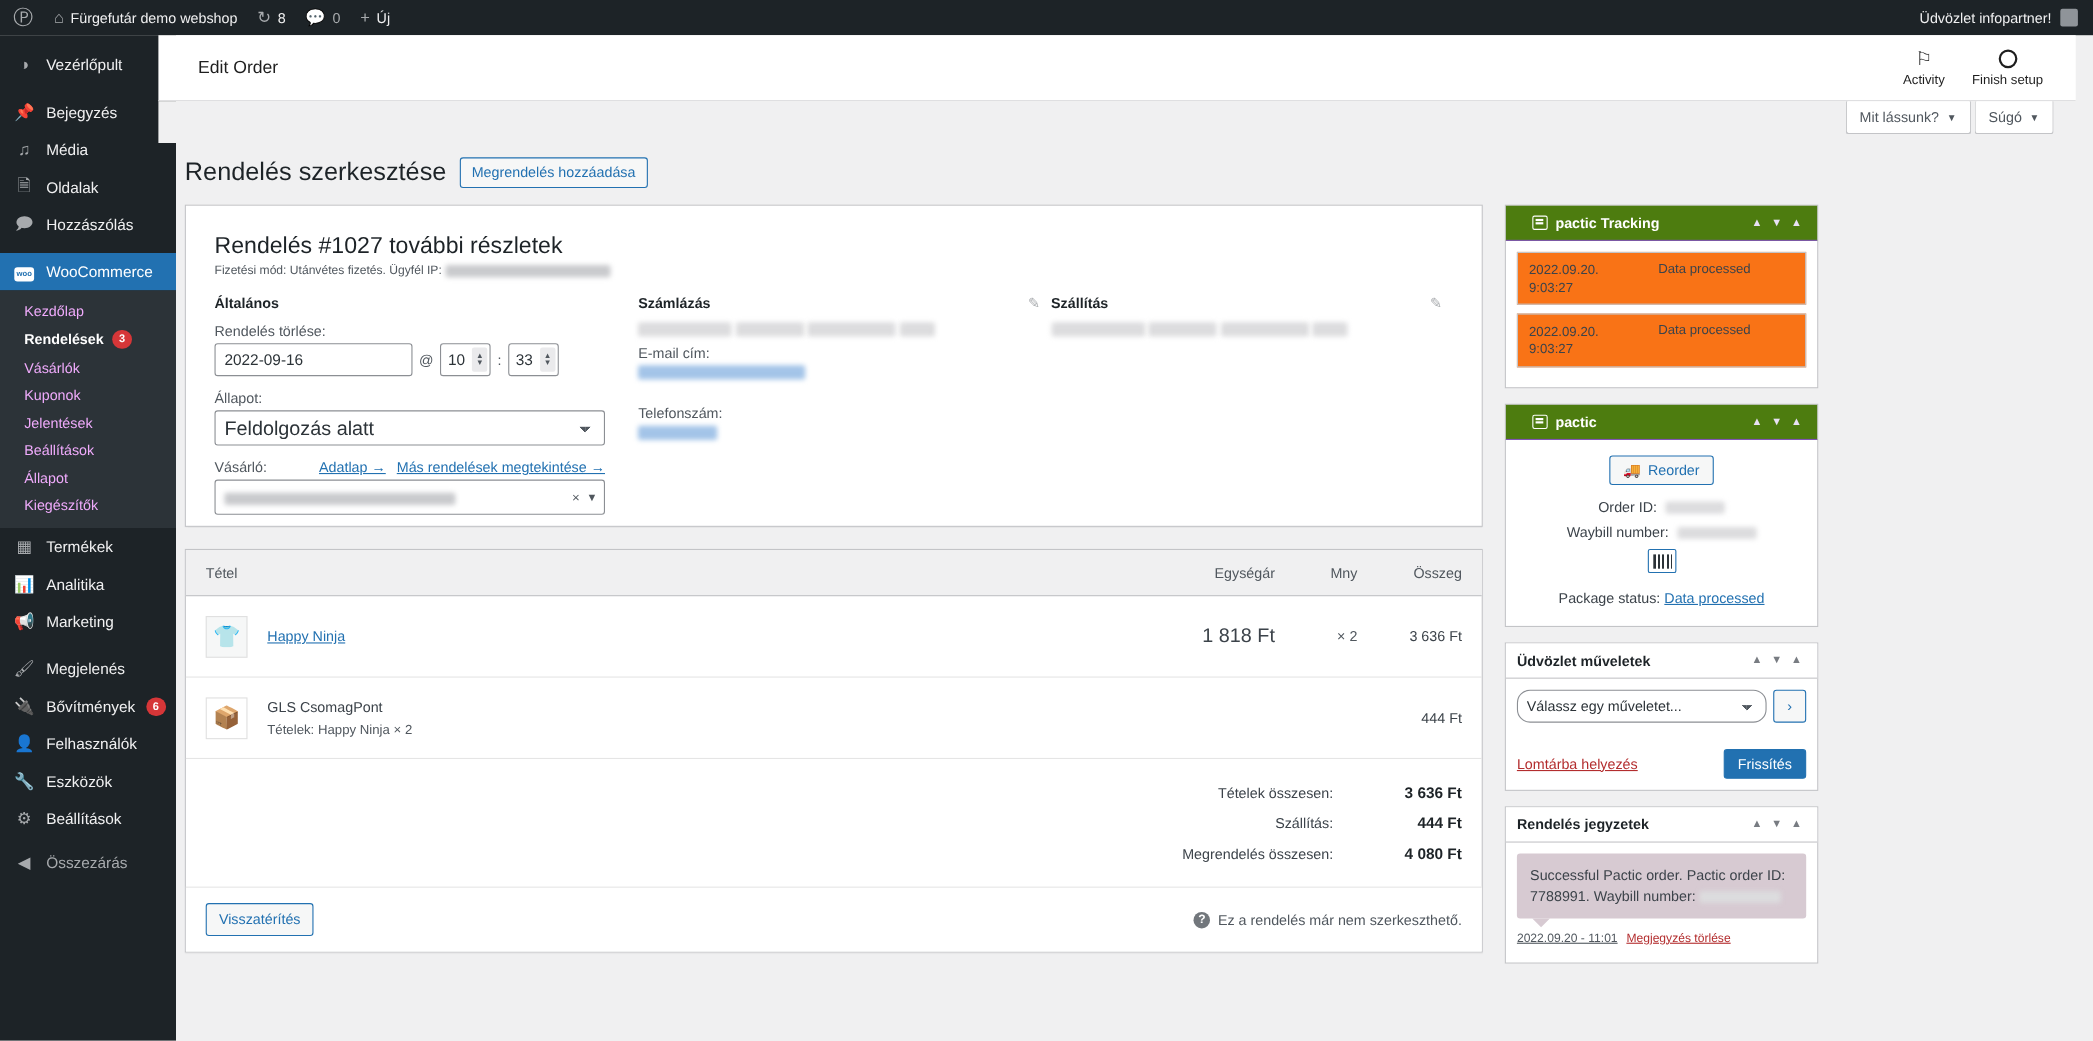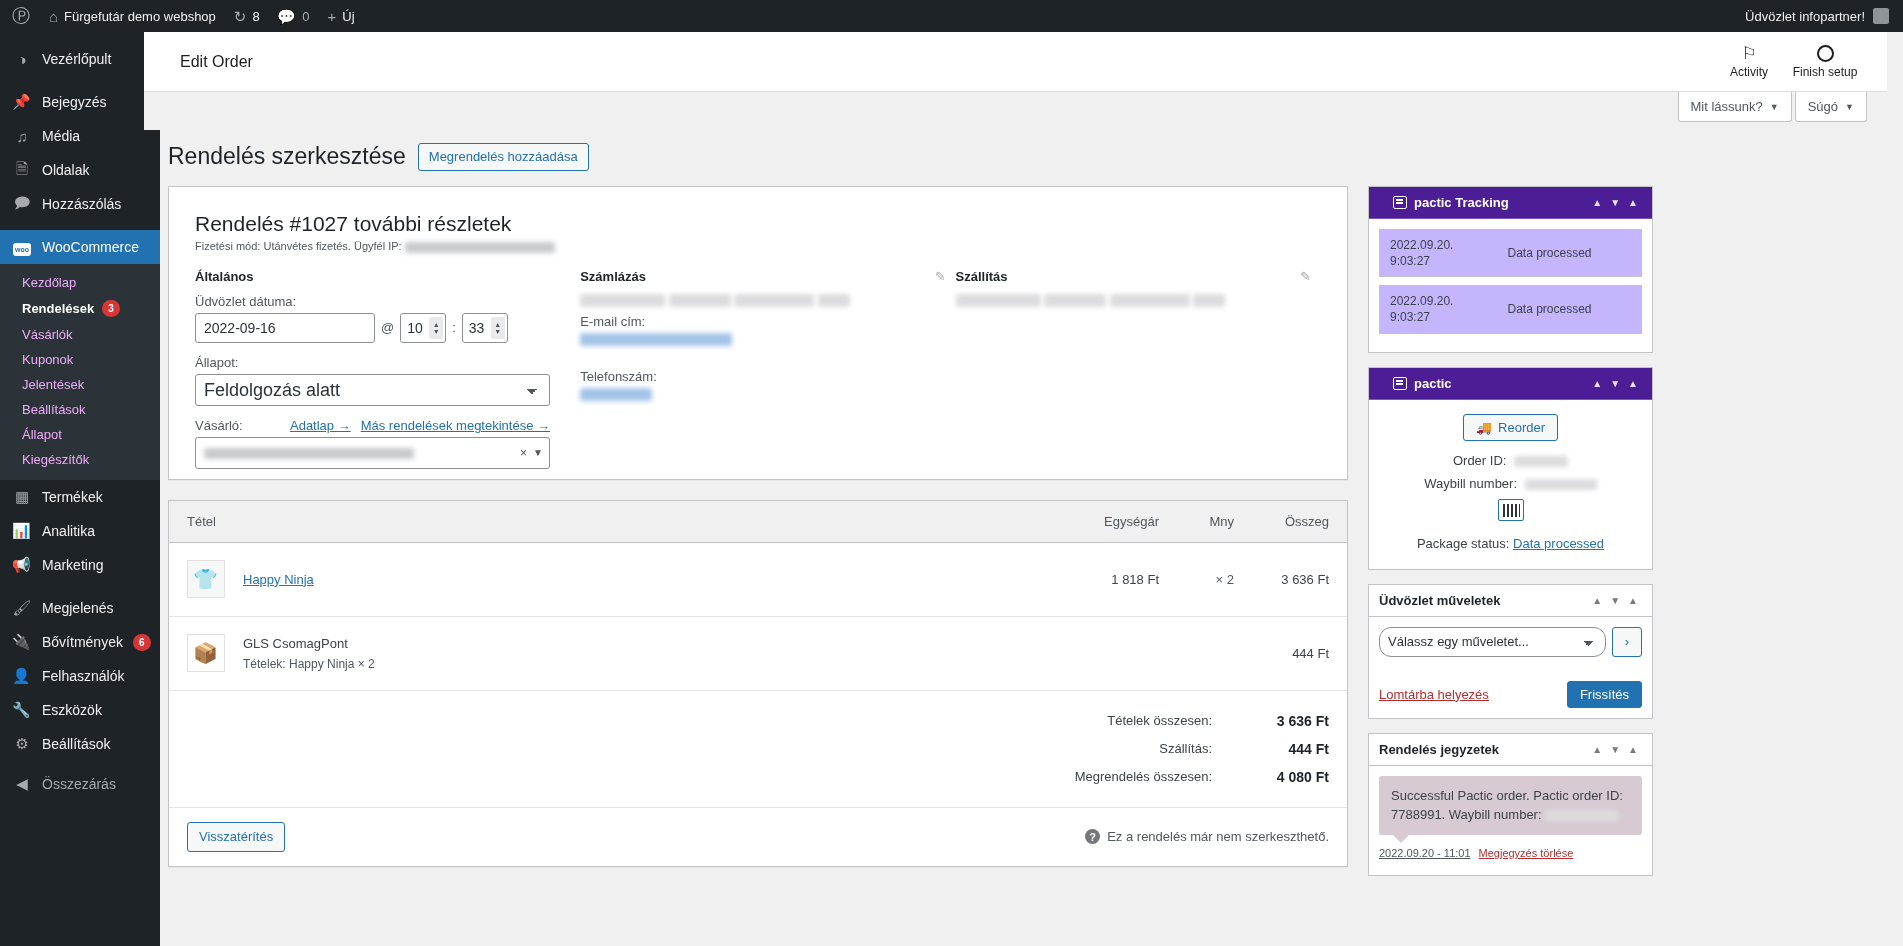--- a/index.html
+++ b/index.html
@@ -184,21 +184,21 @@
   .thumb {
     width: 38px; height: 38px; border: 1px solid #e0e0e0; background: #f6f7f7;
     margin-right: 18px; display:flex; align-items:center; justify-content:center;
     flex: 0 0 38px;
   }
   .thumb .shirt { font-size: 20px; color: #b6b9bd; }
   .thumb.pkg { background:#fff; }
   .item-name { flex: 1; font-size: 13px; }
   .item-name a { color: #2271b1; text-decoration: underline; }
   .item-meta { color: #50575e; font-size: 12px; margin-top: 6px; }
-  .cell-price { width: 105px; text-align: right; font-size: 13px; color:#3c434a; }
+  .cell-price { width: 105px; text-align: right; font-size: 18px; color:#3c434a; }
   .cell-qty   { width: 75px;  text-align: right; font-size: 13px; color:#50575e; }
   .cell-total { width: 95px;  text-align: right; font-size: 13px; color:#3c434a; }
 
   .totals { padding: 16px 18px 16px 18px; }
   .tot-row { display: flex; justify-content: flex-end; align-items: center; padding: 6px 0; }
   .tot-label { font-size: 13px; color: #3c434a; margin-right: 22px; }
   .tot-val { width: 95px; text-align: right; font-size: 14px; font-weight: 700; color: #1d2327; }
 
   .items-foot {
     border-top: 1px solid #e5e5e5; padding: 14px 18px;
@@ -213,38 +213,38 @@
     width: 15px; height: 15px; border-radius: 50%; background: #72777c; color: #fff;
     font-size: 11px; font-weight: 700; display:flex; align-items:center; justify-content:center;
   }
 
   
   .side-box { background:#fff; border:1px solid #c3c4c7; margin-bottom: 14px; }
   .side-head {
     display:flex; align-items:center; height: 32px; padding: 0 10px;
     border-bottom: 1px solid #c3c4c7; background: #fff;
   }
-  .side-head.purple { background: #4c1d95; border-bottom-color:#7f54b3;padding-left:24px; }
+  .side-head.purple { background: #4d7c0f; border-bottom-color:#7f54b3;padding-left:24px; }
   .side-head.purple .sh-title { color:#fff; font-weight: 700; font-size: 13px; }
   .side-head.purple .sh-ctl { color: #e9e1f5; }
   .sh-title { flex: 1; font-size: 13px; font-weight: 700; color:#1d2327; display:flex; align-items:center; gap:7px; }
   .sh-ctl { color:#787c82; font-size: 10px; padding: 0 4px; }
   .wc-mark {
     width: 14px; height: 13px; border: 1.6px solid #fff; border-radius: 2px;
     display:inline-block; position: relative;
   }
   .wc-mark::after {
     content:""; position:absolute; left:2px; top:2px; width:7px; height:2px; background:#fff;
     box-shadow: 0 3px 0 #fff;
   }
   .side-body { padding: 10px; }
 
   .track-row {
-    display: flex; align-items: center; border: 1px solid #c3c4c7;
-    padding: 7px 10px; margin-bottom: 8px; font-size: 12px; color: #3c434a; background:#c4b5fd;
+    display: flex; border: 1px solid #c3c4c7;
+    padding: 7px 10px; margin-bottom: 8px; font-size: 12px; color: #3c434a; background:#f97316;
   }
   .track-date { width: 78px; line-height: 1.35; }
   .track-status { flex: 1; text-align: center; }
 
   .reorder-wrap { text-align:center; padding: 4px 0 12px; }
   .reorder-btn {
     border: 1px solid #2271b1; color:#2271b1; background:#f6f7f7; border-radius:3px;
     padding: 5px 12px; font-size: 13px; display:inline-flex; align-items:center; gap:6px;
   }
   .kv { text-align:center; font-size: 13px; color:#3c434a; margin-bottom: 8px; }
@@ -458,21 +458,21 @@
         <div class="order-sub">
           <span>Fizetési mód: Utánvétes fizetés. Ügyfél IP:</span>
           <span class="redact dark" style="width:150px;"></span>
         </div>
 
         <div class="data-cols">
 
           <div class="dc dc1">
             <h3>Általános</h3>
 
-            <div class="field-label">Üdvözlet dátuma:</div>
+            <div class="field-label">Rendelés törlése:</div>
             <div class="date-row">
               <input class="txt date-input" value="2022-09-16" style="">
               <span class="at-sign">@</span>
               <span class="spin-wrap">
                 <input value="10" style="">
                 <span class="spin">▲<br>▼</span>
               </span>
               <span class="at-sign">:</span>
               <span class="spin-wrap">
                 <input value="33" style="">

